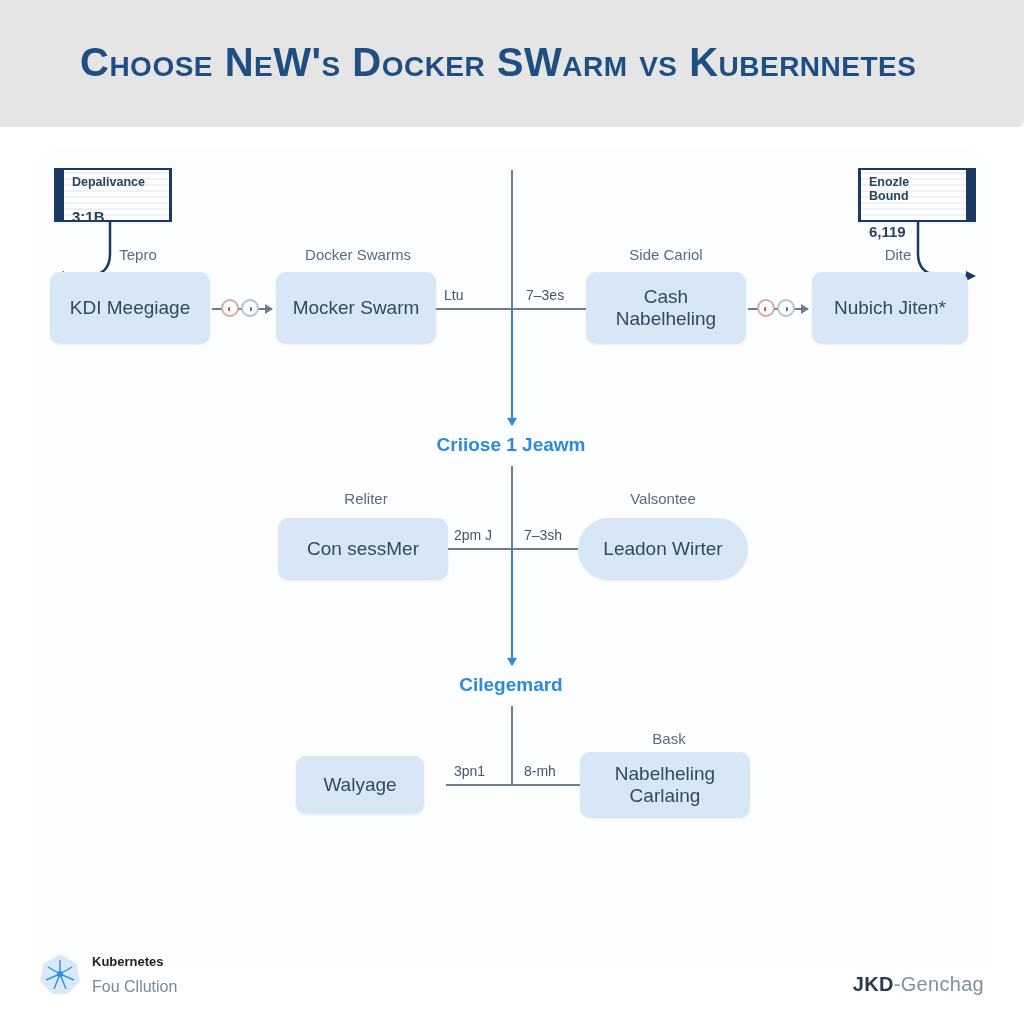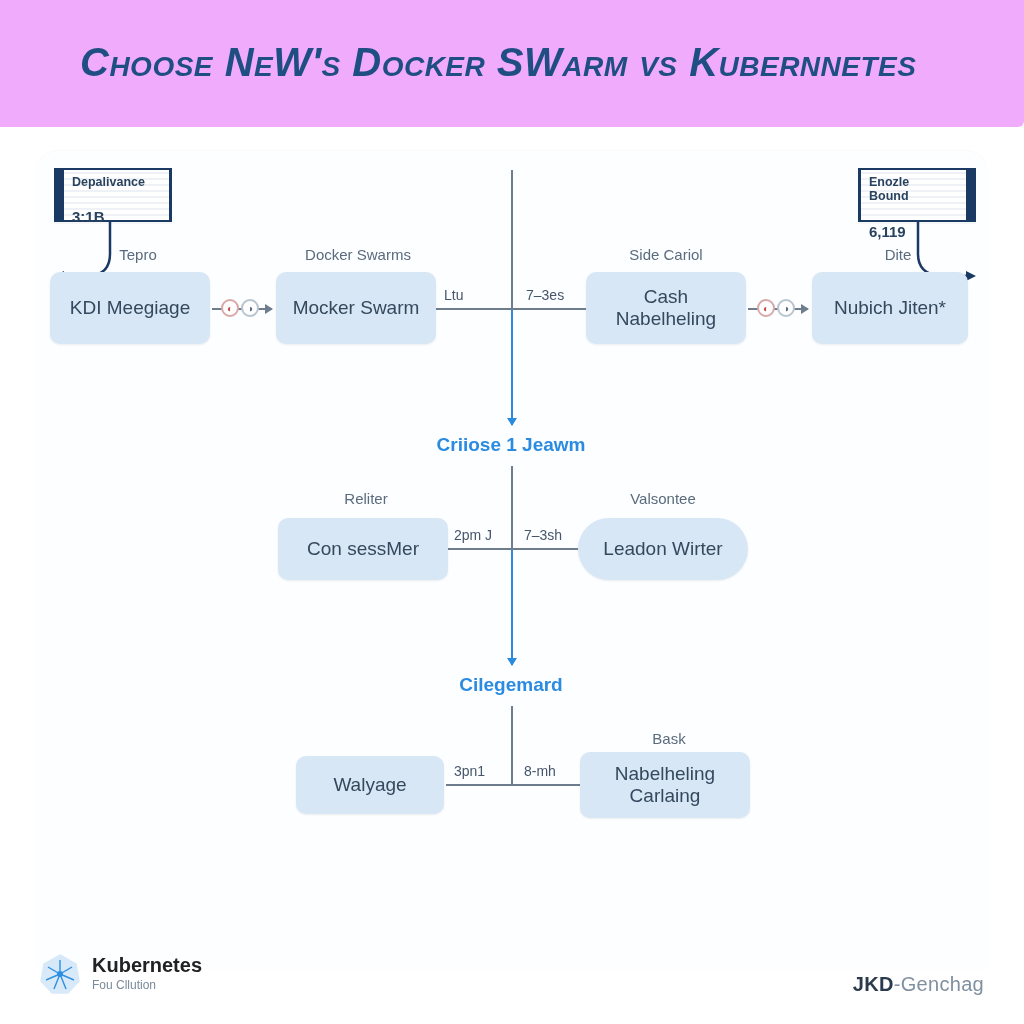--- a/index.html
+++ b/index.html
@@ -1,23 +1,22 @@
 <!DOCTYPE html>
 <html><head>
 <meta charset="utf-8">
 <style>
   * { box-sizing: border-box; margin: 0; padding: 0; }
   html, body { width: 1024px; height: 1024px; font-family: -apple-system, BlinkMacSystemFont, "Segoe UI", Arial, sans-serif; background: #fff; }
   .page { width: 1024px; height: 1024px; position: relative; background: #fff; }
 
   .title-band {
-    background: #f0abfc;
+    background: #e5e5e5;
     padding: 40px 74px 42px 80px;
     border-bottom-right-radius: 6px;
-    font-style: italic;
   }
   .title-band h1 {
     font-size: 40px;
     font-weight: 700;
     color: #1e4e82;
     font-variant: small-caps;
     letter-spacing: .5px;
   }
 
   .canvas { position: absolute; top: 150px; left: 0; width: 1024px; height: 780px; }
@@ -53,21 +52,21 @@
     padding: 12px 10px;
     text-align: center;
     color: #34495e;
     font-size: 19px;
     font-weight: 500;
     display:flex; align-items:center; justify-content:center;
     box-shadow: 0 1px 2px rgba(20,40,70,.08);
   }
   .node.big  { width: 160px; height: 72px; }
   .node.med  { width: 170px; height: 62px; }
-  .node.sm   { width: 148px; height: 58px; }
+  .node.sm   { width: 128px; height: 58px; }
 
   .section-label {
     position:absolute; font-size:19px; font-weight:600;
     color:#2a8be0; text-align:center; width:200px;
   }
 
   .edge-label { position:absolute; font-size:14px; color:#45566a; }
 
   
   .curve { position:absolute; pointer-events:none; }
@@ -94,22 +93,22 @@
   }
   .dotpair span { width:18px; height:18px; border-radius:50%; background:#fff; border:2px solid #b9c4cf; display:inline-flex; align-items:center; justify-content:center; font-size:10px; }
   .dotpair span:first-child { color:#c94b4b; border-color:#d9a8a8; }
   .dotpair span:last-child  { color:#5a6b7d; }
 
   
   .footer { position:absolute; left:0; right:0; bottom:16px; height:60px; }
   .k8s-logo {
     position:absolute; left:38px; top:4px; width:44px; height:44px;
   }
-  .k8s-text { position:absolute; left:92px; top:6px; font-size:20px; font-weight:700; color:#222; }
-  .k8s-sub  { position:absolute; left:92px; top:30px; font-size:12px; color:#7a8a99; }
+  .k8s-text { position:absolute; left:92px; top:6px; font-size:13px; font-weight:700; color:#222; }
+  .k8s-sub  { position:absolute; left:92px; top:30px; font-size:16px; color:#7a8a99; }
   .brand { position:absolute; right:40px; top:25px; font-size:20px; color:#2b3b4d; letter-spacing:.3px; }
   .brand .light { color:#8090a0; font-weight:400; }
 </style>
 </head>
 <body>
 
 <div class="page">
 
   <div class="title-band">
     <h1>Choose NeW's Docker SWarm vs Kubernnetes</h1>

